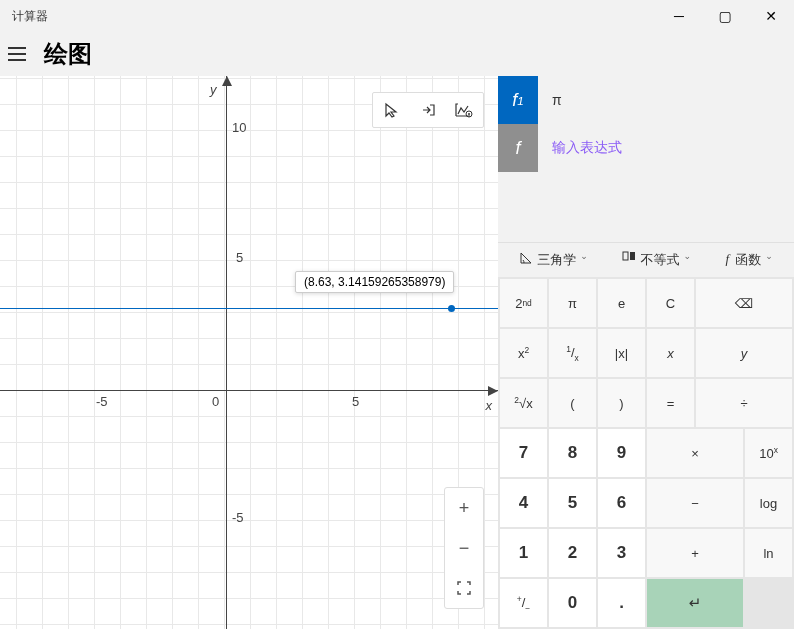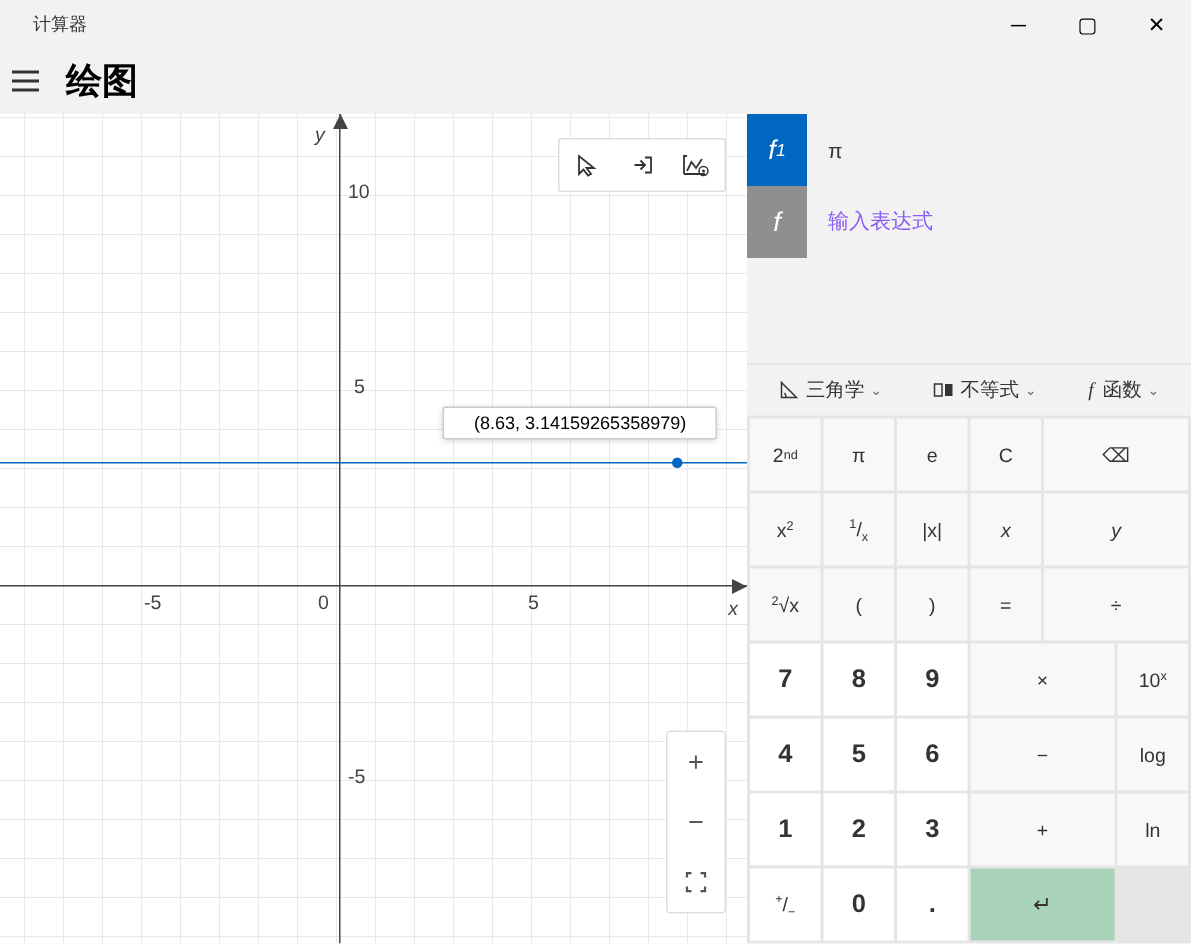--- a/index.html
+++ b/index.html
@@ -1,17 +1,17 @@
 <!DOCTYPE html>
 <html><head>
 <meta charset="utf-8">
 <style>
   * { box-sizing: border-box; margin: 0; padding: 0; font-family: "Segoe UI", "Microsoft YaHei", sans-serif; }
   body { width: 794px; height: 629px; background: #f2f2f2; overflow: hidden; position: relative; }
-  .titlebar { height: 32px; display: flex; align-items: center; justify-content: space-between; padding: 0 0 0 22px; gap: 21px; }
+  .titlebar { height: 32px; display: flex; align-items: center; justify-content: space-between; padding: 0 0 0 12px; gap: 21px; }
   .titlebar-left { font-size: 12px; color: #333; }
   .titlebar-right { display: flex; }
   .win-btn { width: 46px; height: 32px; display: flex; align-items: center; justify-content: center; font-size: 14px; cursor: pointer; }
   .header { height: 44px; display: flex; align-items: center; padding: 0 8px; gap: 12px; }
   .menu-icon { width: 24px; display: flex; flex-direction: column; gap: 4px; cursor: pointer; padding: 4px 0; }
   .menu-icon span { height: 2px; background: #333; width: 18px; }
   .page-title { font-size: 24px; font-weight: bold; }
   .content { display: flex; height: calc(100% - 76px); }
   .graph-area { flex: 1; position: relative; background: #fff; }
   .grid { position: absolute; inset: 0; background-image:
@@ -19,35 +19,35 @@
     linear-gradient(to bottom, #e8e8e8 1px, transparent 1px);
     background-size: 26px 26px; background-position: -10px 2px; }
   .x-axis { position: absolute; left: 0; right: 0; top: 314px; height: 1px; background: #444; }
   .y-axis { position: absolute; top: 0; bottom: 0; left: 226px; width: 1px; background: #444; }
   .arrow-y { position: absolute; left: 222px; top: 0; width: 0; height: 0; border-left: 5px solid transparent; border-right: 5px solid transparent; border-bottom: 10px solid #444; }
   .arrow-x { position: absolute; top: 310px; right: 0; width: 0; height: 0; border-top: 5px solid transparent; border-bottom: 5px solid transparent; border-left: 10px solid #444; }
   .axis-label { position: absolute; font-size: 13px; font-style: italic; color: #444; }
   .tick-label { position: absolute; font-size: 13px; color: #444; }
   .func-line { position: absolute; left: 0; right: 0; top: 232px; height: 1px; background: #0067c0; }
   .func-point { position: absolute; width: 7px; height: 7px; border-radius: 50%; background: #0067c0; top: 229px; left: 448px; }
-  .tooltip { position: absolute; left: 295px; top: 195px; background: #fff; border: 1px solid #ccc; border-radius: 2px; padding: 3px 20px; font-size: 12px; box-shadow: 0 1px 4px rgba(0,0,0,0.15); }
+  .tooltip { position: absolute; left: 295px; top: 195px; background: #fff; border: 1px solid #ccc; border-radius: 2px; padding: 3px 8px; font-size: 12px; box-shadow: 0 1px 4px rgba(0,0,0,0.15); }
   .graph-toolbar { position: absolute; top: 16px; right: 14px; display: flex; gap: 2px; background: #fff; border: 1px solid #ddd; border-radius: 2px; padding: 2px; }
   .gt-btn { width: 34px; height: 30px; display: flex; align-items: center; justify-content: center; cursor: pointer; color: #333; }
   .zoom-ctrl { position: absolute; right: 14px; bottom: 20px; width: 40px; background: #fff; border: 1px solid #ddd; border-radius: 3px; display: flex; flex-direction: column; }
   .zoom-btn { height: 40px; display: flex; align-items: center; justify-content: center; font-size: 18px; cursor: pointer; color: #555; }
   .right-panel { width: 296px; background: #f2f2f2; display: flex; flex-direction: column; }
   .expr-list { }
   .expr-row { display: flex; align-items: stretch; height: 48px; }
   .expr-badge { width: 40px; display: flex; align-items: center; justify-content: center; color: #fff; font-style: italic; font-family: "Times New Roman", serif; font-size: 18px; }
   .expr-badge.active { background: #0067c0; }
   .expr-badge.add { background: #8f8f8f; }
   .expr-input { flex: 1; display: flex; align-items: center; padding: 0 14px; font-size: 14px; color: #333; }
   .expr-input.placeholder { color: #8b5cf6; }
   .category-bar { display: flex; justify-content: space-around; padding: 8px 4px; border-top: 1px solid #e0e0e0; margin-top: auto; }
-  .cat-btn { display: flex; align-items: center; gap: 4px; font-size: 13px; cursor: pointer; color: #333; }
+  .cat-btn { display: flex; align-items: flex-start; gap: 4px; font-size: 13px; cursor: pointer; color: #333; }
   .cat-caret { font-size: 9px; color: #666; }
   .cat-icon { font-style: italic; font-family: "Times New Roman", serif; margin-right: 2px; }
   .keypad { display: grid; grid-template-columns: repeat(6, 1fr); gap: 2px; padding: 2px; background: #e5e5e5; }
   .key { height: 48px; display: flex; align-items: center; justify-content: center; background: #f8f8f8; font-size: 15px; cursor: pointer; color: #333; }
   .key.func { background: #f8f8f8; font-size: 13px; }
   .key.num { background: #fff; font-weight: bold; font-size: 17px; }
   .key.enter { background: #a8d3b8; }
   sup { font-size: 0.65em; vertical-align: super; text-align: center; }
   sub { font-size: 0.65em; vertical-align: sub; }
 </style>

